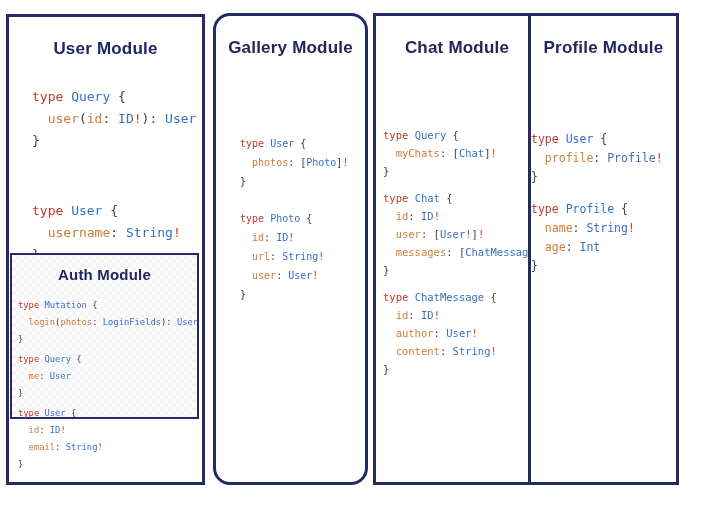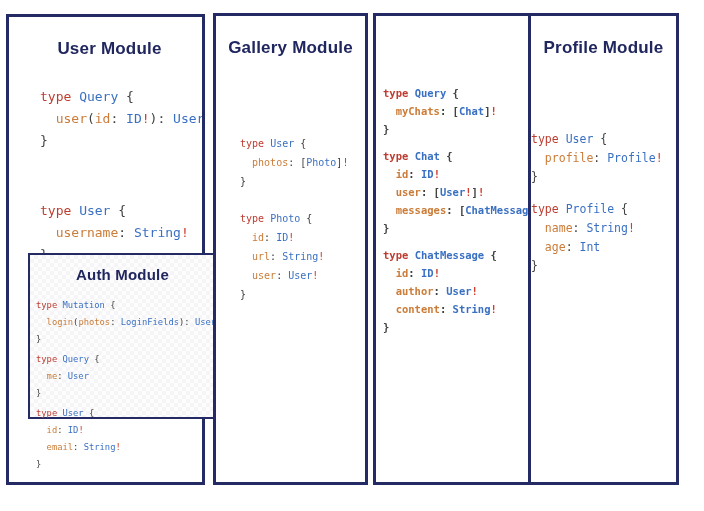--- a/index.html
+++ b/index.html
@@ -8,45 +8,45 @@
   }
   html,body{margin:0;padding:0;}
   body{
     width:704px;height:511px;position:relative;overflow:hidden;
     background:#ffffff;font-family:"Liberation Sans",sans-serif;
   }
   .panel{
     position:absolute;top:13px;height:472px;box-sizing:border-box;
     background:#ffffff;border:3px solid var(--navy);
   }
-  .m-user{left:6px;top:14px;width:199px;height:471px;padding-left:8px;}
-  .m-gallery{left:213px;width:155px;}
+  .m-user{left:6px;top:14px;width:199px;height:471px;}
+  .m-gallery{left:213px;width:155px;border-radius:17px;}
   .m-chat{left:373px;width:168px;}
   .m-profile{left:528px;width:151px;}
   .title{
     font-weight:bold;color:var(--title);text-align:center;
     letter-spacing:.2px;line-height:1.25;
   }
   .title-main{font-size:17px;margin:21px 4px 0;}
   .title-auth{font-size:15px;margin:11px 4px 0;}
   .code{
     font-family:"DejaVu Sans Mono","Liberation Mono",monospace;
     color:var(--punct);
   }
   .code-block{margin:0;white-space:pre;overflow:hidden;}
   .code-user{padding-left:23px;margin-top:27px;font-size:13px;line-height:22px;}
   .code-user .code-block{margin-bottom:48px;}
   .code-gallery{padding-left:24px;margin-top:76px;font-size:10px;line-height:19px;}
   .code-gallery .code-block{margin-bottom:18px;}
   .code-chat{padding-left:7px;margin-top:68px;font-size:10.5px;line-height:18px;}
-  .code-chat .code-block{margin-bottom:9px;font-weight:bold;}
+  .code-chat .code-block{margin-bottom:9px;}
   .code-profile{margin-top:72px;font-size:11.5px;line-height:19px;}
   .code-profile .code-block{margin-bottom:13px;}
   .m-auth{
-    position:absolute;left:19px;top:236px;width:189px;height:166px;
+    position:absolute;left:1px;top:236px;width:189px;height:166px;
     box-sizing:border-box;border:2px solid var(--navy);
     background:
       conic-gradient(#f5f5f7 90deg,#fdfdfd 90deg 180deg,#f5f5f7 180deg 270deg,#fdfdfd 270deg);
     background-size:8px 8px;
   }
   .code-auth{padding-left:6px;margin-top:12px;font-size:8.8px;line-height:17px;}
   .code-auth .code-block{margin-bottom:3px;}
   .tok-kw{color:var(--kw);}
   .tok-ty{color:var(--ty);}
   .tok-fd{color:var(--fd);}
@@ -94,20 +94,21 @@
 <span class="tok-pl">}</span></pre>
         <pre class="code-block"><span class="tok-kw">type</span><span class="tok-pl"> </span><span class="tok-ty">Photo</span><span class="tok-pl"> {</span>
 <span class="tok-pl">  </span><span class="tok-fd">id</span><span class="tok-pl">: </span><span class="tok-ty">ID</span><span class="tok-bang">!</span>
 <span class="tok-pl">  </span><span class="tok-fd">url</span><span class="tok-pl">: </span><span class="tok-ty">String</span><span class="tok-bang">!</span>
 <span class="tok-pl">  </span><span class="tok-fd">user</span><span class="tok-pl">: </span><span class="tok-ty">User</span><span class="tok-bang">!</span>
 <span class="tok-pl">}</span></pre>
       </div>
   </section>
 
   <section class="panel m-chat">
+    <h2 class="title title-main">Chat Module</h2>
     <div class="code code-chat">
         <pre class="code-block"><span class="tok-kw">type</span><span class="tok-pl"> </span><span class="tok-ty">Query</span><span class="tok-pl"> {</span>
 <span class="tok-pl">  </span><span class="tok-fd">myChats</span><span class="tok-pl">: [</span><span class="tok-ty">Chat</span><span class="tok-pl">]</span><span class="tok-bang">!</span>
 <span class="tok-pl">}</span></pre>
         <pre class="code-block"><span class="tok-kw">type</span><span class="tok-pl"> </span><span class="tok-ty">Chat</span><span class="tok-pl"> {</span>
 <span class="tok-pl">  </span><span class="tok-fd">id</span><span class="tok-pl">: </span><span class="tok-ty">ID</span><span class="tok-bang">!</span>
 <span class="tok-pl">  </span><span class="tok-fd">user</span><span class="tok-pl">: [</span><span class="tok-ty">User</span><span class="tok-bang">!</span><span class="tok-pl">]</span><span class="tok-bang">!</span>
 <span class="tok-pl">  </span><span class="tok-fd">messages</span><span class="tok-pl">: [</span><span class="tok-ty">ChatMessage</span><span class="tok-pl">]</span>
 <span class="tok-pl">}</span></pre>
         <pre class="code-block"><span class="tok-kw">type</span><span class="tok-pl"> </span><span class="tok-ty">ChatMessage</span><span class="tok-pl"> {</span>

